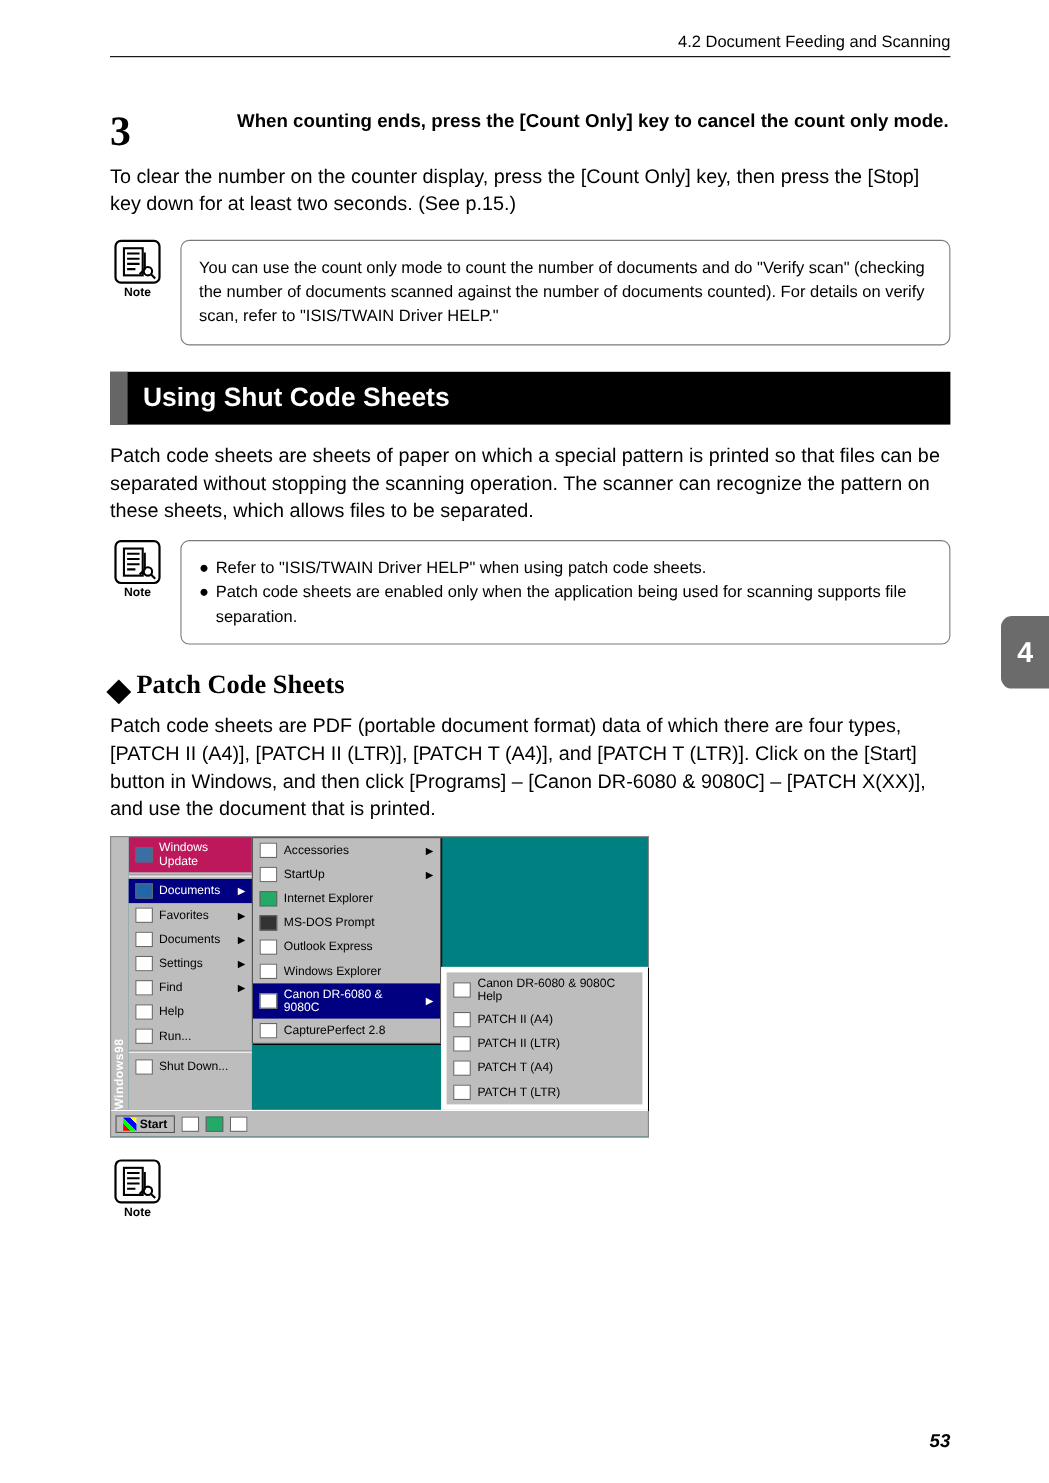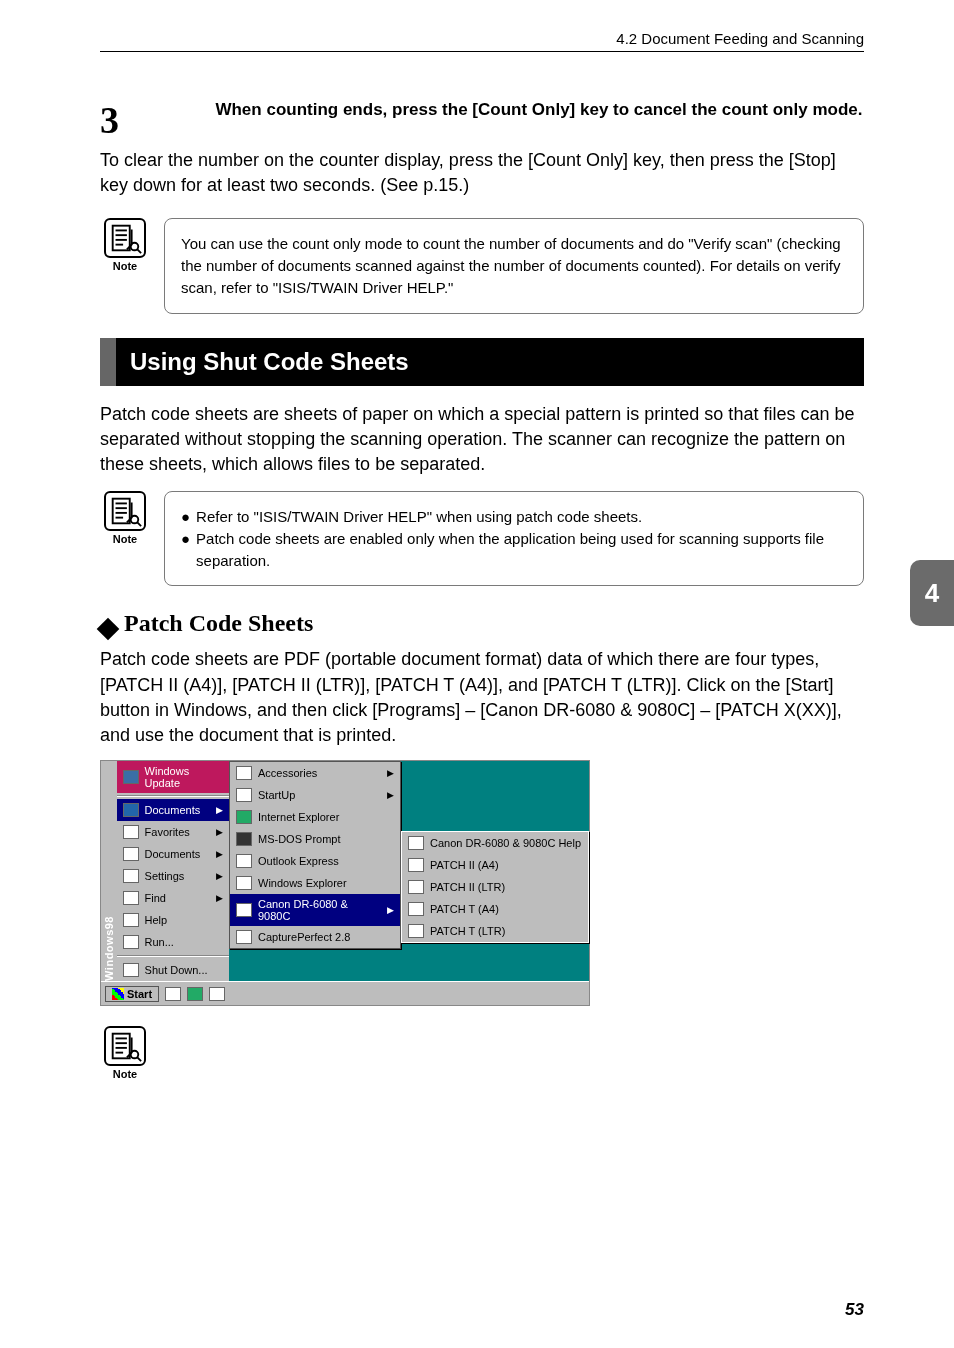--- a/index.html
+++ b/index.html
@@ -184,22 +184,22 @@
     background:#bdbdbd;
     width: 172px;
     align-self:flex-start;
     border:1px solid #555;
     box-shadow:1px 1px 0 #000;
   }
   .ss-sub2 {
     background:#bdbdbd;
     width: 188px;
     align-self:flex-start;
-    margin-top:70px;
-    border:1px solid #ffffff;
+    margin-top:118px;
+    border:5px solid #ffffff;
     box-shadow:1px 1px 0 #000;
   }
   .ss-taskbar {
     background:#bdbdbd;
     height: 24px;
     display:flex;
     align-items:center;
     padding: 4px 4px;
     gap:6px;
     border-top:1px solid #fff;

